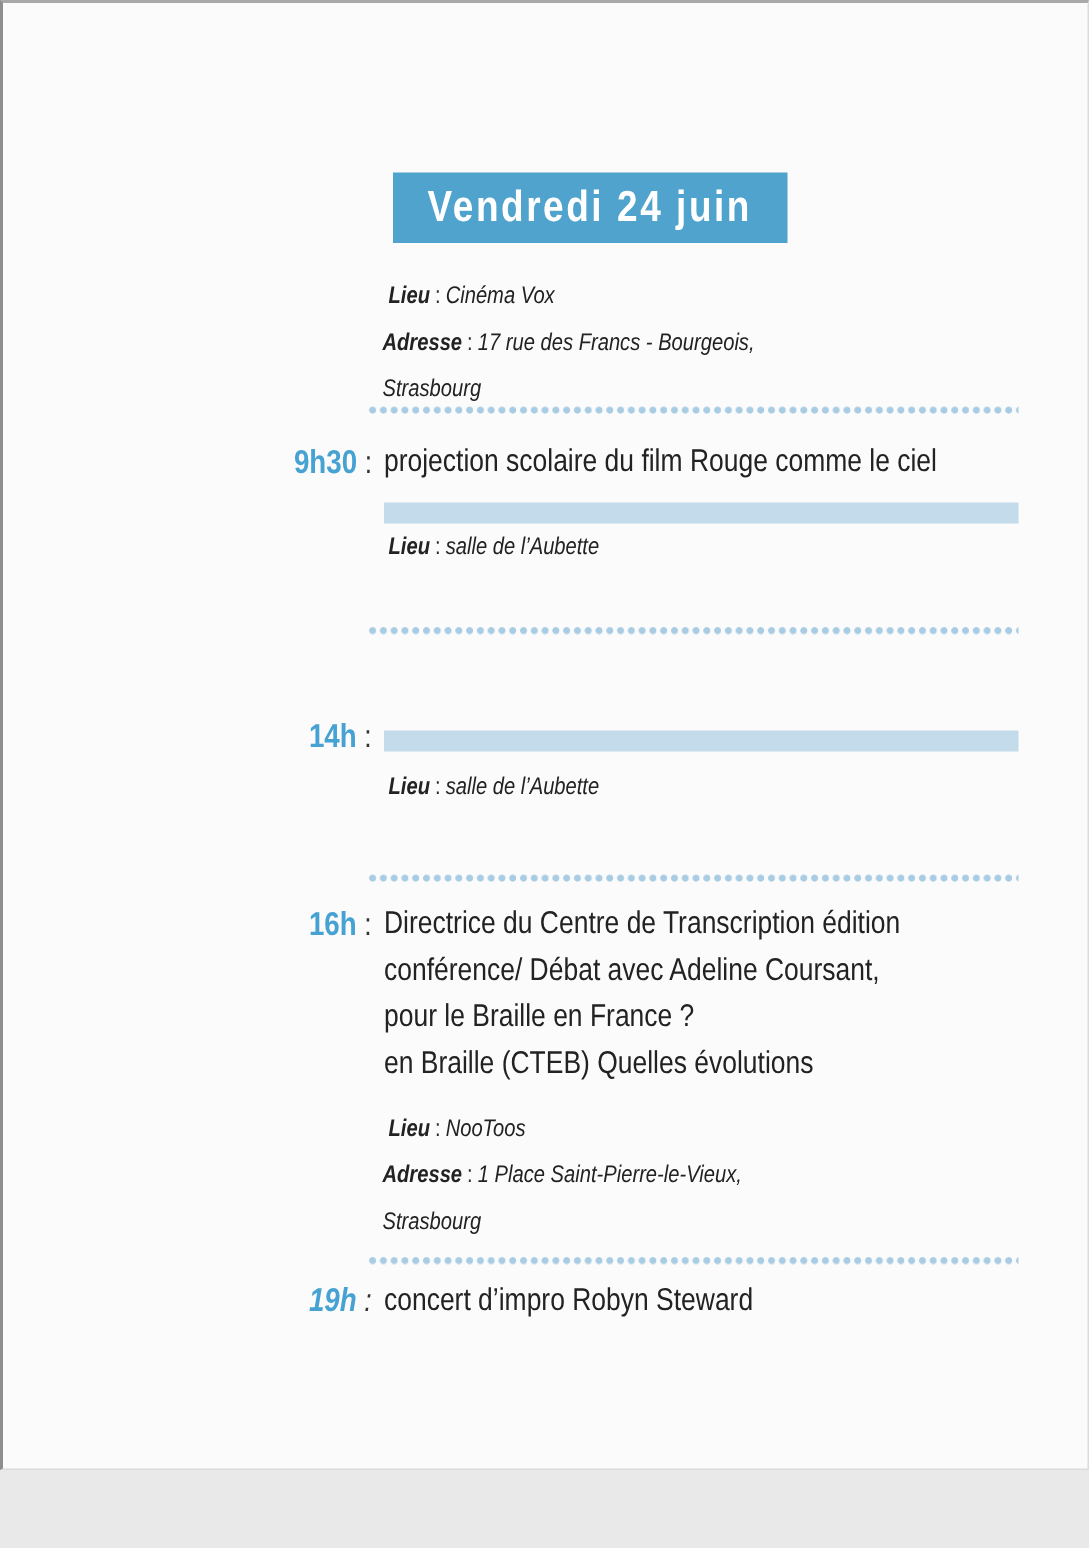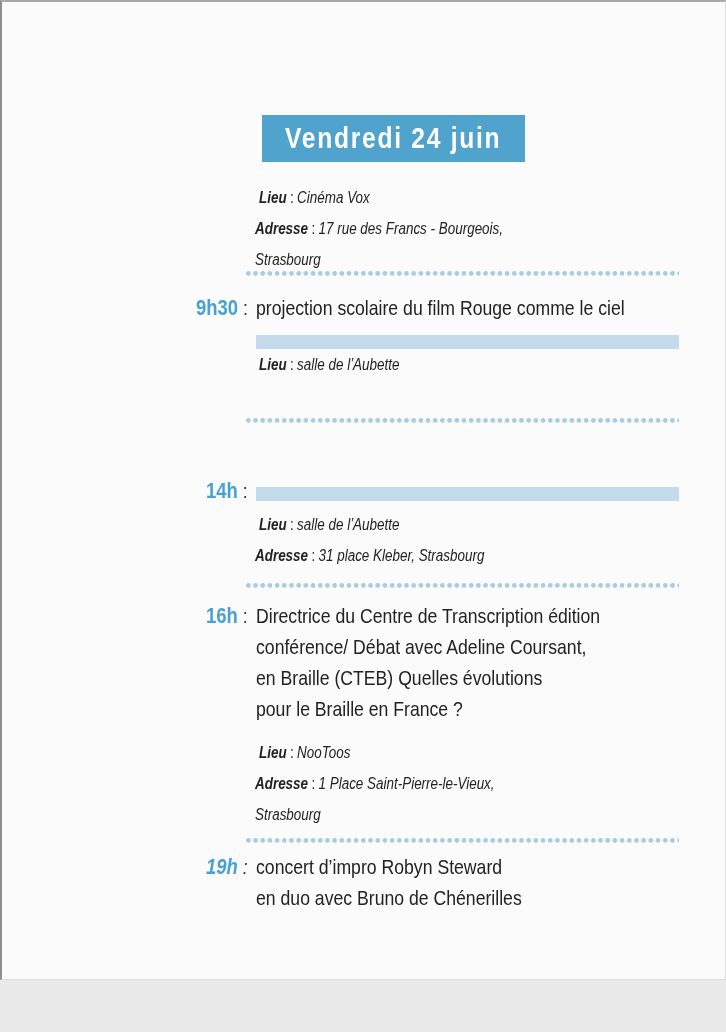--- a/index.html
+++ b/index.html
@@ -97,46 +97,44 @@
   <div class="abs dotted" style="top:416px;"></div>
 
   <div class="abs time-box" style="top:431px;margin-top:42px;">
     <span class="cond-r"><span class="time-val">14h</span><span class="time-colon">:</span></span>
   </div>
 
   <div class="abs bar" style="top:485px;"></div>
 
   <div class="abs venue" style="top:507px;">
     <div class="line lieu-line"><span class="cond"><span class="lbl">Lieu</span><span class="sep">:</span><span>salle de l’Aubette</span></span></div>
-    <div class="line"><span class="cond"><span class="lbl">Adresse</span><span class="sep">:</span><span>31 place Kleber, Strasbourg</span></span></div>
   </div>
 
   <div class="abs dotted" style="top:581px;"></div>
 
   <div class="abs time-box" style="top:598px;text-align:right;">
     <span class="cond-r"><span class="time-val">16h</span><span class="time-colon">:</span></span>
   </div>
   <div class="abs desc" style="top:598px;">
     <div class="line"><span class="cond">Directrice du Centre de Transcription édition</span></div>
     <div class="line"><span class="cond">conférence/ Débat avec Adeline Coursant,</span></div>
+    <div class="line"><span class="cond">pour le Braille en France ?</span></div>
     <div class="line"><span class="cond">en Braille (CTEB) Quelles évolutions</span></div>
-    <div class="line"><span class="cond">pour le Braille en France ?</span></div>
   </div>
 
   <div class="abs venue" style="top:735px;">
     <div class="line lieu-line"><span class="cond"><span class="lbl">Lieu</span><span class="sep">:</span><span>NooToos</span></span></div>
     <div class="line"><span class="cond"><span class="lbl">Adresse</span><span class="sep">:</span><span>1 Place Saint-Pierre-le-Vieux,</span></span></div>
     <div class="line"><span class="cond">Strasbourg</span></div>
   </div>
 
   <div class="abs dotted" style="top:836px;"></div>
 
   <div class="abs time-box" style="top:849px;font-style:italic;">
     <span class="cond-r"><span class="time-val">19h</span><span class="time-colon">:</span></span>
   </div>
   <div class="abs desc" style="top:849px;">
     <div class="line"><span class="cond">concert d’impro Robyn Steward</span></div>
-    <div class="line"><span class="cond">en duo avec Bruno de Chénerilles</span></div>
   </div>
 
   <div class="abs footer-bar"></div>
 
 </div>
 
 </body></html>

